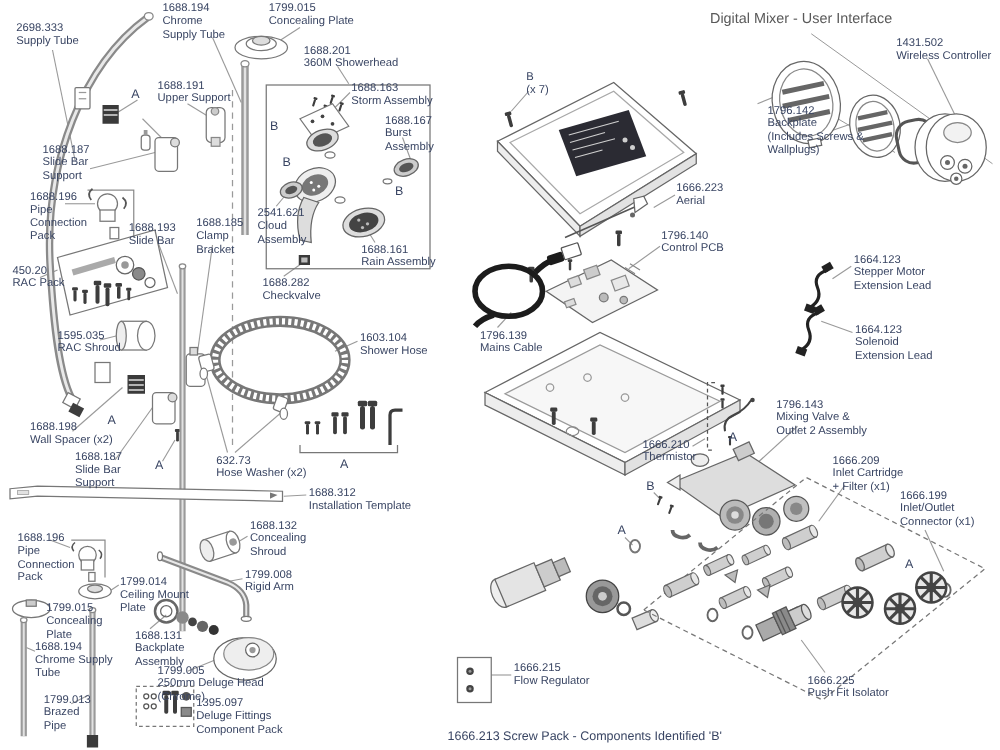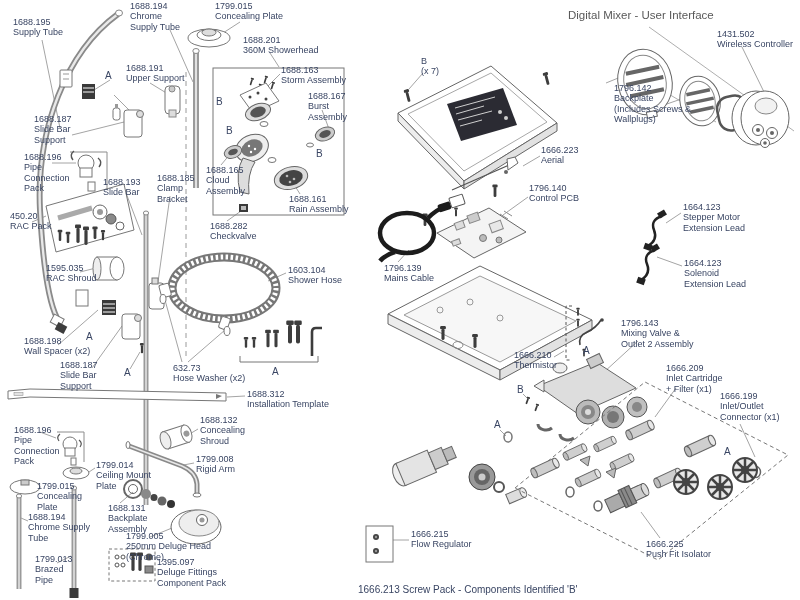--- a/index.html
+++ b/index.html
@@ -522,21 +522,21 @@
   <g>
     <path d="M655,250 q-12,4 -8,14 q4,10 -6,16" stroke="#222" stroke-width="2.5" fill="none"></path>
     <rect x="651" y="245" width="8" height="6" fill="#222" transform="rotate(-30 655 248)"></rect>
     <rect x="637" y="278" width="8" height="6" fill="#222" transform="rotate(20 641 281)"></rect>
   </g>
 </svg>
 
   <div class="hd" style="left:568px;top:9px">Digital Mixer - User Interface</div>
   <div class="ft" style="left:358px;top:584px">1666.213 Screw Pack - Components Identified 'B'</div>
 
-  <div class="lbl" style="left:13px;top:17px">1688.195
+  <div class="lbl" style="left:13px;top:17px">2698.333
 Supply Tube</div>
   <div class="lbl" style="left:130px;top:1px">1688.194
 Chrome
 Supply Tube</div>
   <div class="lbl" style="left:215px;top:1px">1799.015
 Concealing Plate</div>
   <div class="lbl" style="left:126px;top:63px">1688.191
 Upper Support</div>
   <div class="lbl" style="left:34px;top:114px">1688.187
 Slide Bar
@@ -565,21 +565,21 @@
 Shower Hose</div>
   <div class="lbl" style="left:247px;top:389px">1688.312
 Installation Template</div>
   <div class="lbl" style="left:243px;top:35px">1688.201
 360M Showerhead</div>
   <div class="lbl" style="left:281px;top:65px">1688.163
 Storm Assembly</div>
   <div class="lbl" style="left:308px;top:91px">1688.167
 Burst
 Assembly</div>
-  <div class="lbl" style="left:206px;top:165px">1688.165
+  <div class="lbl" style="left:206px;top:165px">2541.621
 Cloud
 Assembly</div>
   <div class="lbl" style="left:289px;top:194px">1688.161
 Rain Assembly</div>
   <div class="lbl" style="left:210px;top:221px">1688.282
 Checkvalve</div>
   <div class="lbl" style="left:421px;top:56px">B
 (x 7)</div>
   <div class="lbl" style="left:14px;top:425px">1688.196
 Pipe

